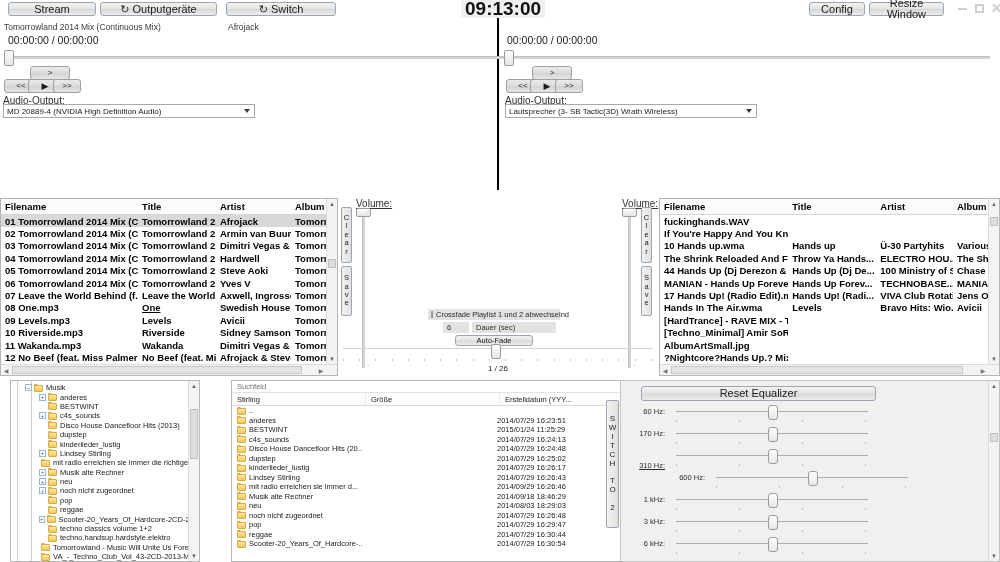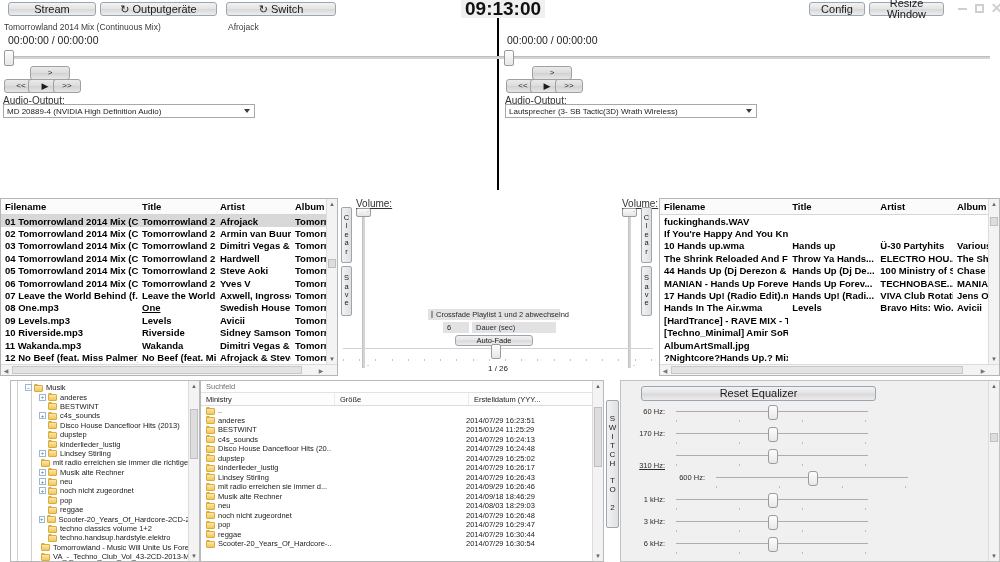--- a/index.html
+++ b/index.html
@@ -208,21 +208,21 @@
   }
   .folder:after{
     content:"";position:absolute;left:0;top:0px;width:4px;height:2px;
     background:#f7d77f;border:1px solid #d9ac3f;box-sizing:border-box;border-radius:1px 1px 0 0;
   }
   .vline{position:absolute;width:1px;background:#cfcfcf;}
 
   
   .flist {
     position:absolute; background:#fff;
-    border:1px solid #b9b9b9; box-sizing:border-box; overflow:hidden;
+    border:1px solid #b9b9b9; box-sizing:border-box; overflow:hidden;margin-left:31px;
   }
   .search {
     position:absolute; left:0; right:0; top:0; height:12px;
     background:#fff; border-bottom:1px solid #e2e2e2; box-sizing:border-box;
     display:flex;align-items:center;padding-left:5px;font-size:7.5px;color:#707070;
   }
   .fhdr{
     position:absolute;left:0;right:0;height:12px;
     display:flex;align-items:center;background:#fdfdfd;
     border-bottom:1px solid #dcdcdc;font-size:7.5px;color:#222;
@@ -699,21 +699,21 @@
       <div class="grip" style="top:28px;height:50px;"></div>
       <div class="dn">▼</div>
     </div>
   </div>
 
   <div class="flist" style="left:200px;top:380px;width:404px;height:182px;">
     <div class="search">
       <span>Suchfeld</span>
     </div>
     <div class="fhdr" id="flist-hdr" style="top:12px;">
-        <div class="c" style="width: 150px;">Ministry</div>
+        <div class="c" style="width: 150px;">Stirling</div>
         <div class="c" style="width: 150px;">Größe</div>
         <div class="c" style="width: 150px;">Erstelldatum (YYY...</div>
       </div>
     <div id="flist-rows" style="position:absolute;left:0;right:12px;top:25px;">
         <div class="frow">
           <div class="c" style="width: 150px;">
             <span class="folder"></span>
             <span>..</span>
           </div>
           <div class="c" style="width: 150px;"></div>

